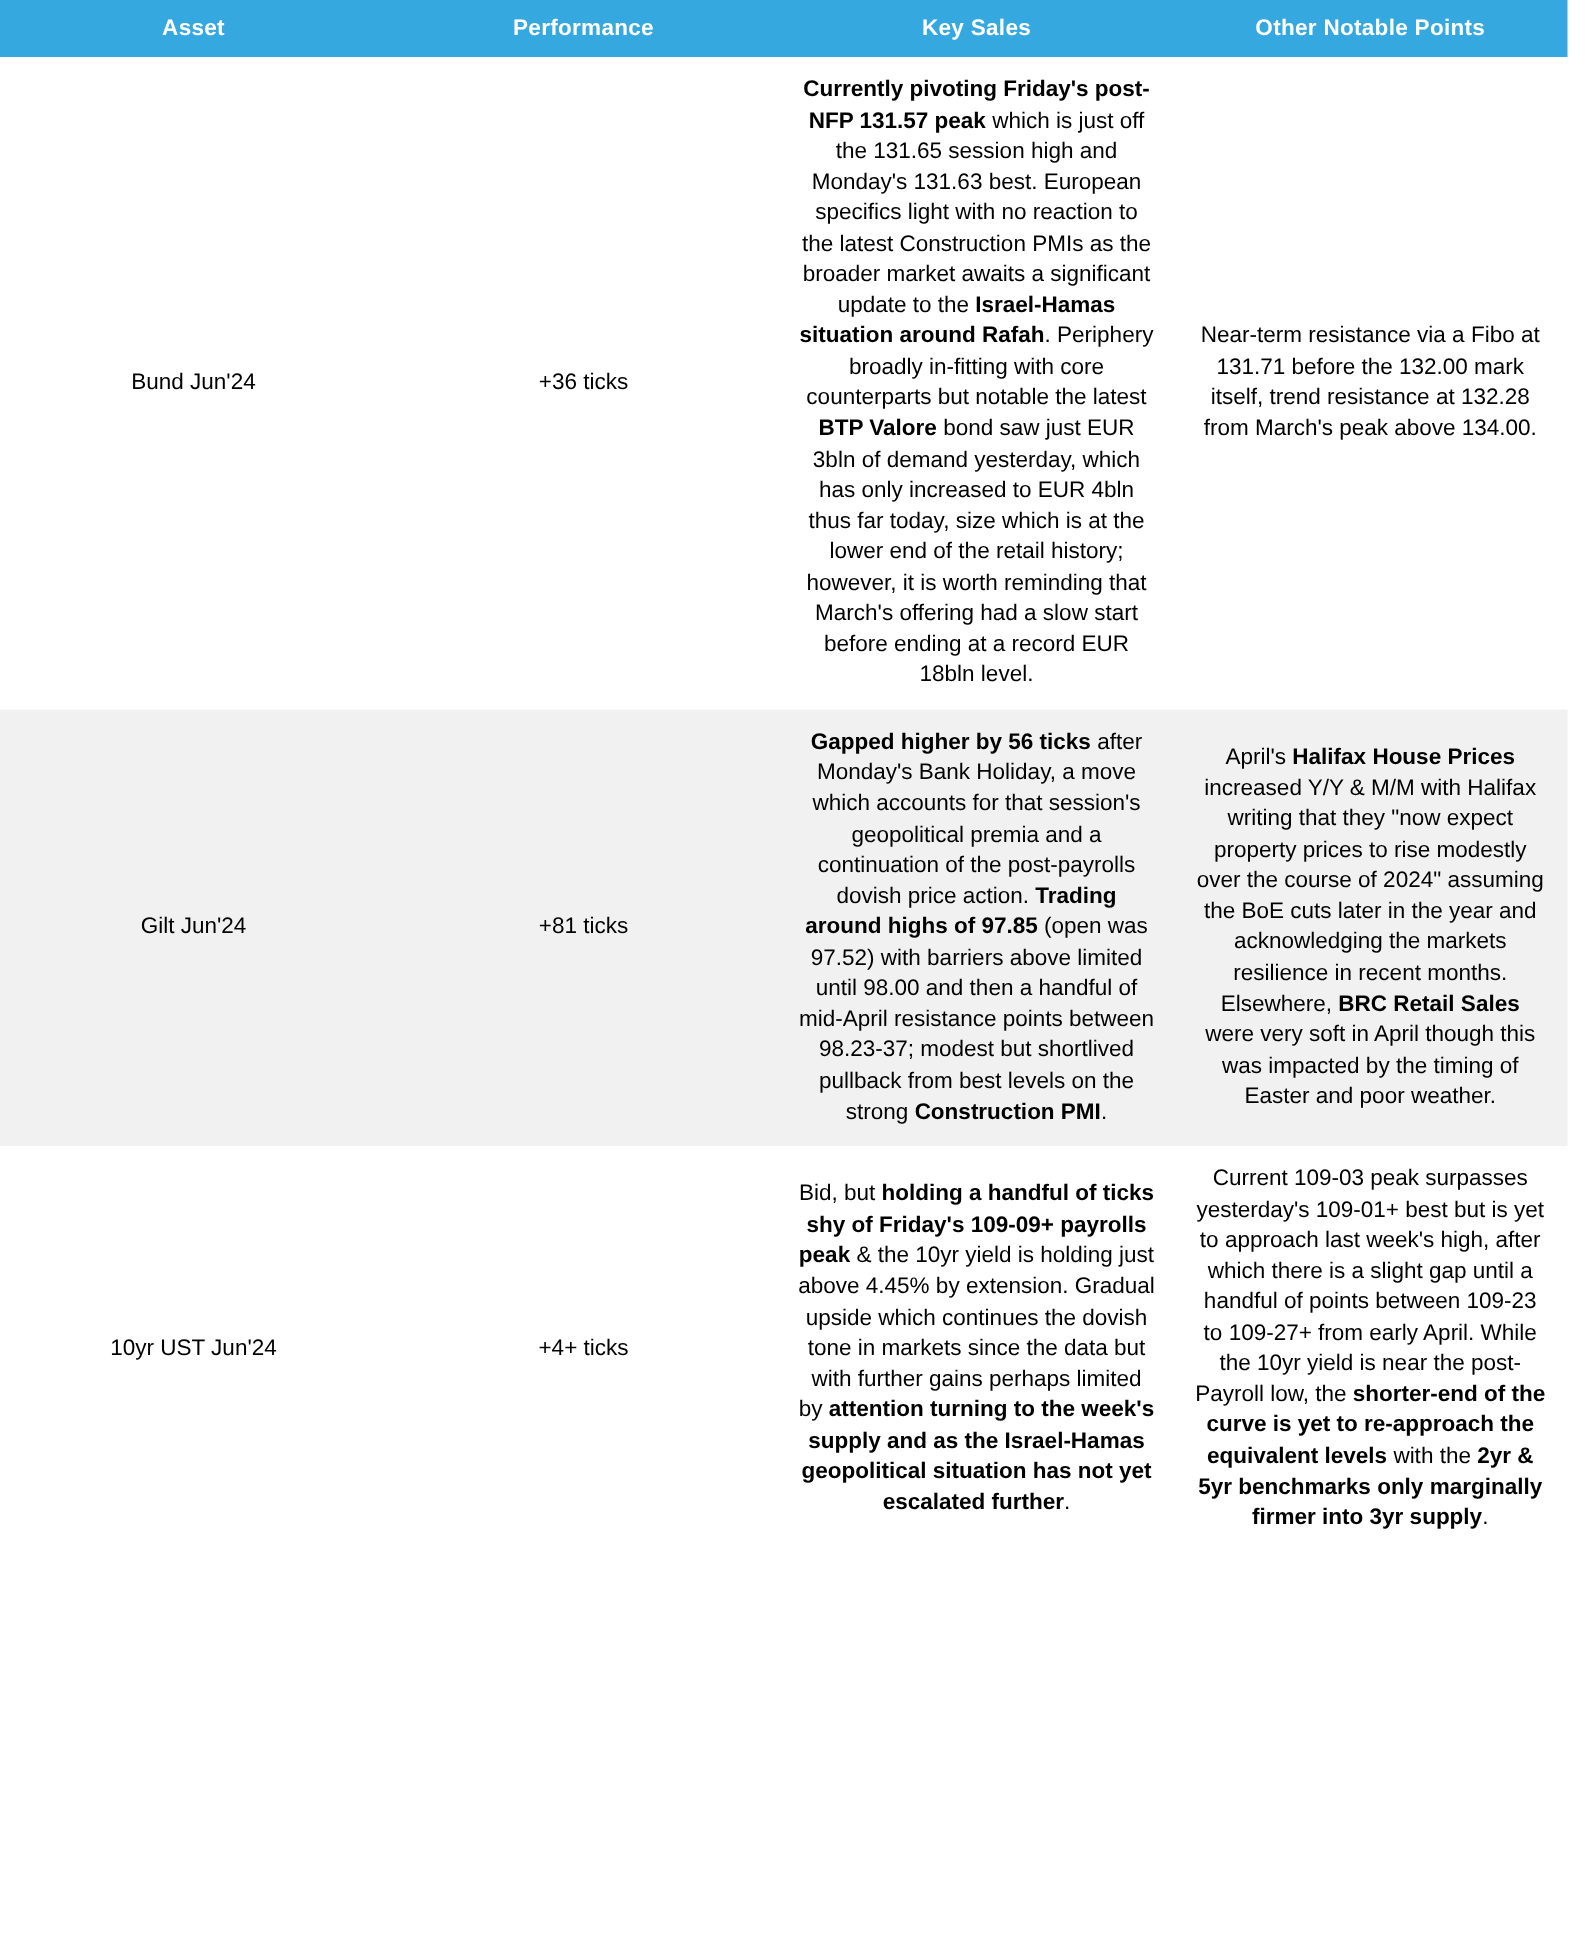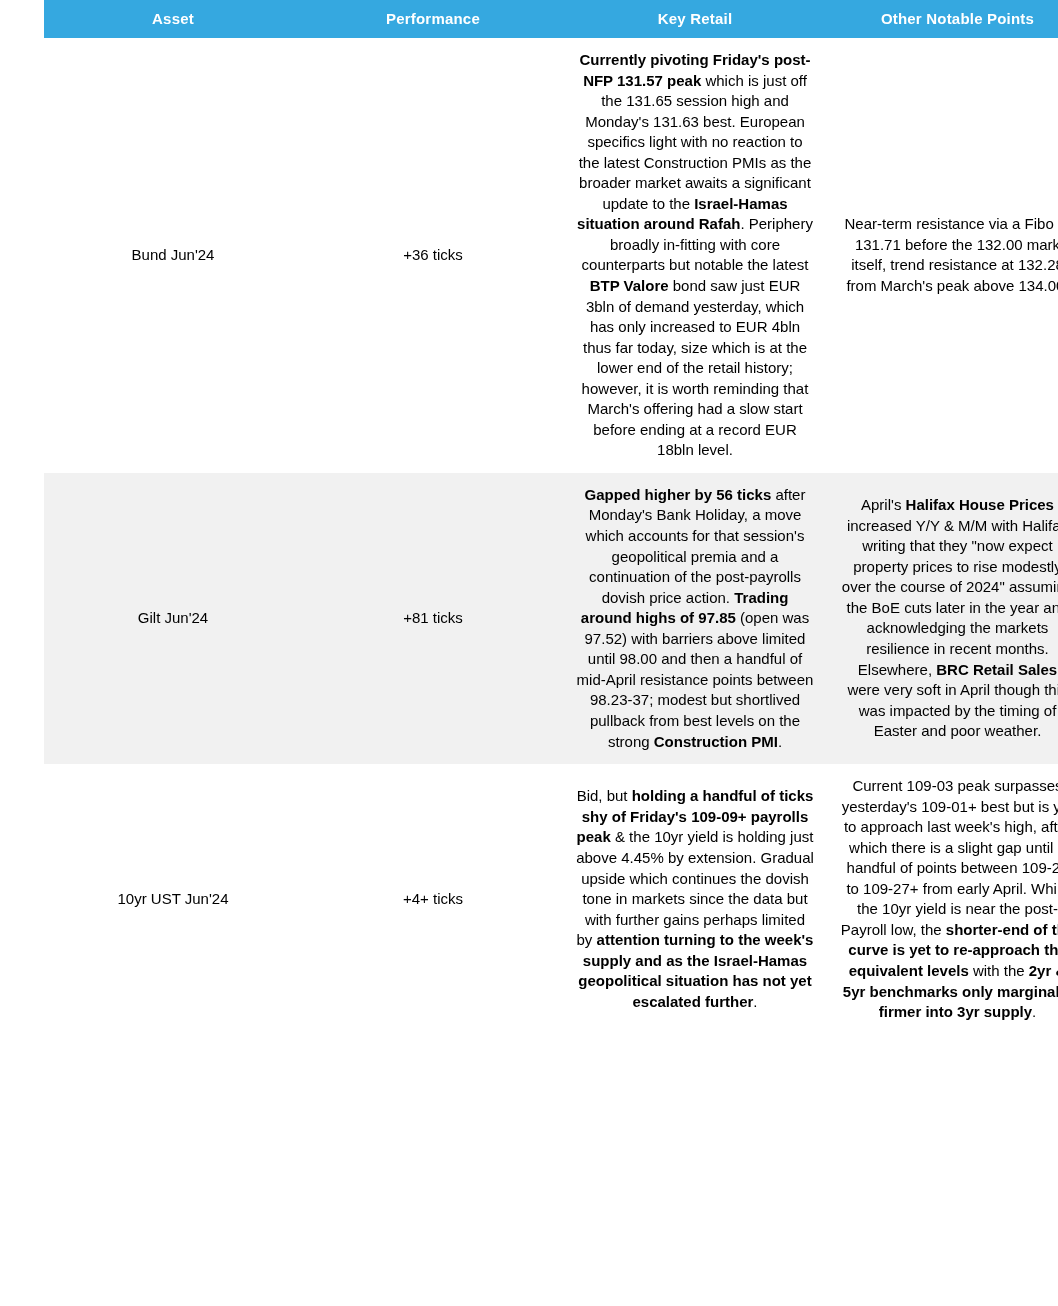--- a/index.html
+++ b/index.html
@@ -6,21 +6,20 @@
     margin: 0;
     padding: 0;
     background: #ffffff;
   }
   body {
     font-family: "Liberation Sans", sans-serif;
     width: 1058px;
   }
   .table-wrap {
     width: 852px;
-    padding-left: 44px;
   }
   table.data-table {
     border-collapse: collapse;
     width: 1045px;
     margin: 0;
     table-layout: fixed;
   }
   table.data-table col.c-asset { width: 258px; }
   table.data-table col.c-perf { width: 262px; }
   table.data-table col.c-key { width: 262px; }
@@ -71,21 +70,21 @@
     <colgroup>
       <col class="c-asset">
       <col class="c-perf">
       <col class="c-key">
       <col class="c-other">
     </colgroup>
     <thead>
       <tr>
         <th>Asset</th>
         <th>Performance</th>
-        <th>Key Retail</th>
+        <th>Key Sales</th>
         <th>Other Notable Points</th>
       </tr>
     </thead>
     <tbody>
       <tr class="row-plain">
         <td class="cell-asset">Bund Jun'24</td>
         <td class="cell-perf">+36 ticks</td>
         <td class="cell-key"><b>Currently pivoting Friday's post-NFP 131.57 peak</b> which is just off the 131.65 session high and Monday's 131.63 best. European specifics light with no reaction to the latest Construction PMIs as the broader market awaits a significant update to the <b>Israel-Hamas situation around Rafah</b>. Periphery broadly in-fitting with core counterparts but notable the latest <b>BTP Valore</b> bond saw just EUR 3bln of demand yesterday, which has only increased to EUR 4bln thus far today, size which is at the lower end of the retail history; however, it is worth reminding that March's offering had a slow start before ending at a record EUR 18bln level.</td>
         <td class="cell-other">Near-term resistance via a Fibo at 131.71 before the 132.00 mark itself, trend resistance at 132.28 from March's peak above 134.00.</td>
       </tr>

